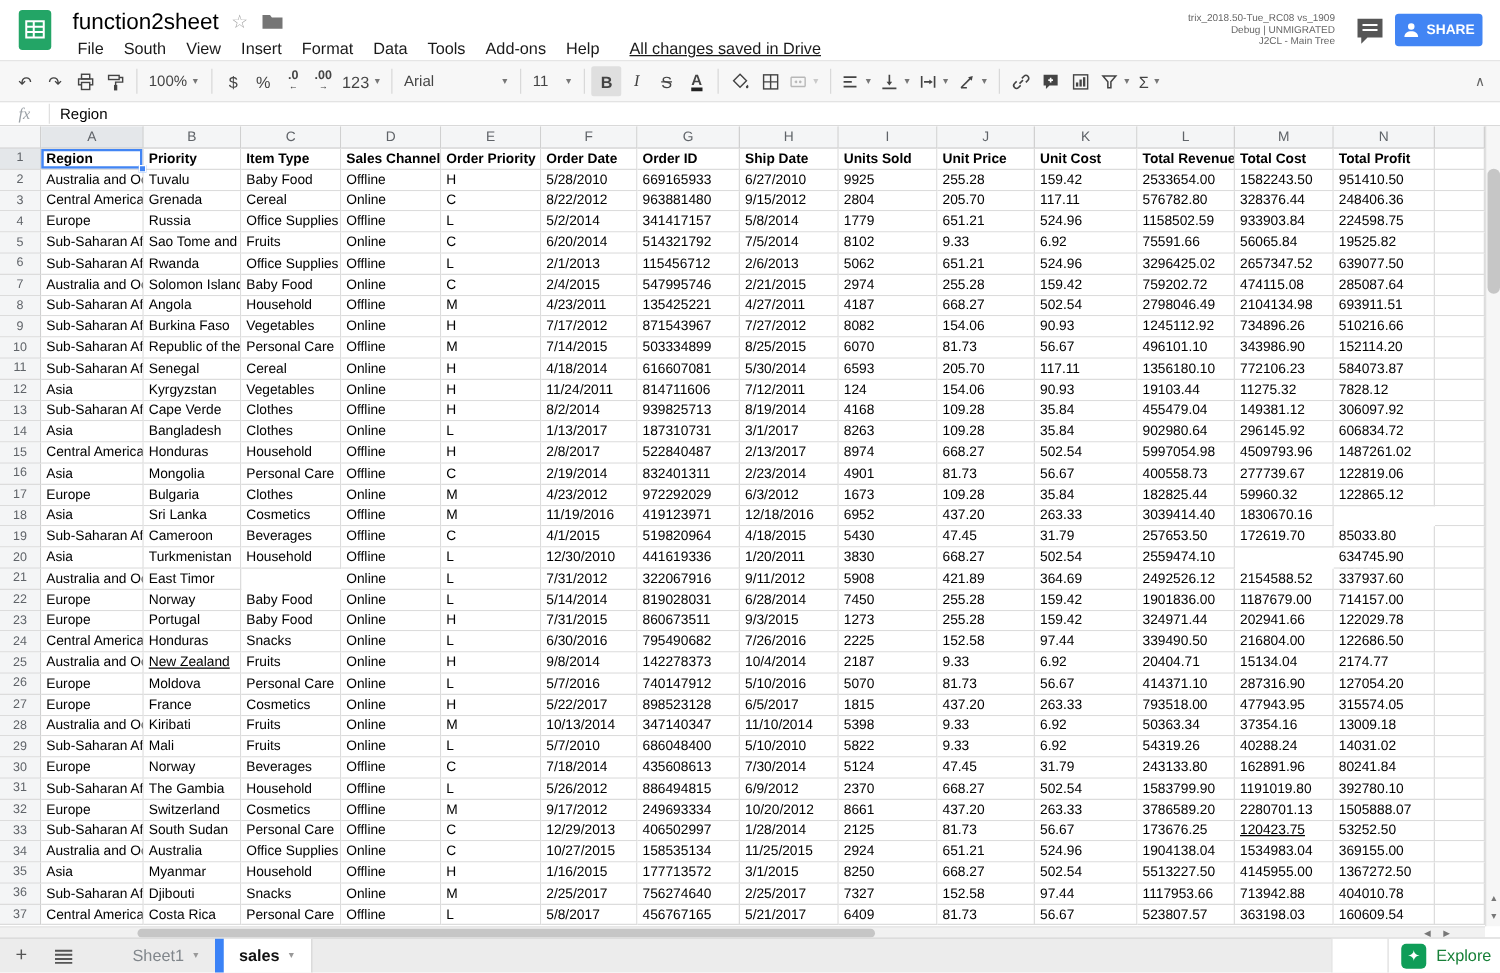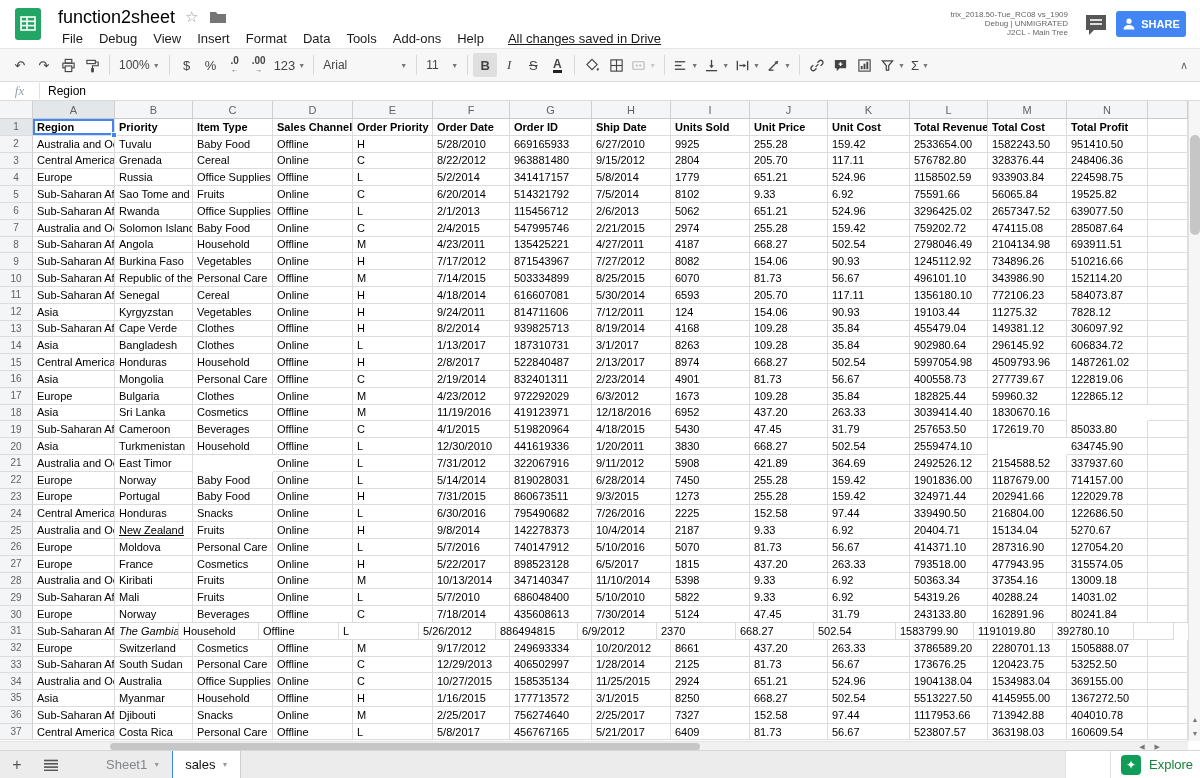--- a/index.html
+++ b/index.html
@@ -74,21 +74,21 @@
   .hthumb { position:absolute; left:110px; top:1px; width:590px; height:7px; background:#c6c6c6; border-radius:4px; cursor:pointer; }
   .harrows { position:absolute; right:28px; top:0; display:flex; gap:10px; color:#777; font-size:7px; align-items:center; height:9px; }
 
   
   .tabbar { position:absolute; left:0; top:750px; width:1200px; height:28px; background:#ececec; border-top:1px solid #d6d6d6; display:flex; align-items:stretch; }
   .tb-icon-btn { width:34px; display:flex; align-items:center; justify-content:center; color:#555; font-size:16px; cursor:pointer; }
   .tabs { display:flex; margin-left:26px; }
   .tab { display:flex; align-items:center; gap:6px; padding:0 12px; font-size:13px; cursor:pointer; }
   .tab .tcaret { font-size:7px; color:#999; }
   .tab.inactive { color:#80868b; }
-  .tab.active { background:#fff; border-left:1px solid #3b82f6; border-right:1px solid #cfcfcf; color:#111; font-weight:normal; }
+  .tab.active { background:#fff; border-left:7px solid #3b82f6; border-right:1px solid #cfcfcf; color:#111; font-weight:bold; }
   .explore { position:absolute; right:0; top:0; height:100%; width:90px; background:#fff; border-left:1px solid #e0e0e0;
     display:flex; align-items:center; justify-content:flex-start; gap:8px; padding-left:10px; cursor:pointer; }
   .explore-badge { width:20px; height:20px; background:#0f9d58; border-radius:4px; color:#fff; font-size:12px;
     display:flex; align-items:center; justify-content:center; }
   .explore-label { font-size:13px; color:#188038; }
   .tab-white-gap { position:absolute; right:90px; top:0; height:100%; width:45px; background:#fff; border-left:1px solid #e0e0e0; }
 </style>
 </head>
 <body>
 
@@ -105,21 +105,21 @@
   <div class="title-row">
     <span class="doc-title">function2sheet</span>
     <span class="star">☆</span>
     <svg width="18" height="14" viewBox="0 0 18 14">
       <path d="M1 2 h6 l1.5 2 H17 v9 H1 Z" fill="#757575"></path>
     </svg>
   </div>
   <div class="menubar">
 
   <span>File</span>
-      <span>Debug</span>
+      <span>South</span>
       <span>View</span>
       <span>Insert</span>
       <span>Format</span>
       <span>Data</span>
       <span>Tools</span>
       <span>Add-ons</span>
       <span>Help</span>
       <span class="saved">All changes saved in Drive</span>
     </div>
   <div class="build-info">trix_2018.50-Tue_RC08 vs_1909
@@ -544,21 +544,21 @@
       <div class="cell" style="width: 81px;">584073.87</div>
       <div class="cell" style="width: 40px;"></div>
     </div>
     <div class="grow">
       <div class="rowhead">12</div>
       <div class="cell" style="width: 82px;">Asia</div>
       <div class="cell" style="width: 78px;">Kyrgyzstan</div>
       <div class="cell" style="width: 80px;">Vegetables</div>
       <div class="cell" style="width: 80px;">Online</div>
       <div class="cell" style="width: 80px;">H</div>
-      <div class="cell" style="width: 77px;">9/24/2011</div>
+      <div class="cell" style="width: 77px;">11/24/2011</div>
       <div class="cell" style="width: 82px;">814711606</div>
       <div class="cell" style="width: 79px;">7/12/2011</div>
       <div class="cell" style="width: 79px;">124</div>
       <div class="cell" style="width: 78px;">154.06</div>
       <div class="cell" style="width: 82px;">90.93</div>
       <div class="cell" style="width: 78px;">19103.44</div>
       <div class="cell" style="width: 79px;">11275.32</div>
       <div class="cell" style="width: 81px;">7828.12</div>
       <div class="cell" style="width: 40px;"></div>
     </div>
@@ -786,21 +786,21 @@
       <div class="cell" style="width: 80px;">Online</div>
       <div class="cell" style="width: 80px;">H</div>
       <div class="cell" style="width: 77px;">9/8/2014</div>
       <div class="cell" style="width: 82px;">142278373</div>
       <div class="cell" style="width: 79px;">10/4/2014</div>
       <div class="cell" style="width: 79px;">2187</div>
       <div class="cell" style="width: 78px;">9.33</div>
       <div class="cell" style="width: 82px;">6.92</div>
       <div class="cell" style="width: 78px;">20404.71</div>
       <div class="cell" style="width: 79px;">15134.04</div>
-      <div class="cell" style="width: 81px;">5270.67</div>
+      <div class="cell" style="width: 81px;">2174.77</div>
       <div class="cell" style="width: 40px;"></div>
     </div>
     <div class="grow">
       <div class="rowhead">26</div>
       <div class="cell" style="width: 82px;">Europe</div>
       <div class="cell" style="width: 78px;">Moldova</div>
       <div class="cell" style="width: 80px;">Personal Care</div>
       <div class="cell" style="width: 80px;">Online</div>
       <div class="cell" style="width: 80px;">L</div>
       <div class="cell" style="width: 77px;">5/7/2016</div>
@@ -882,21 +882,21 @@
       <div class="cell" style="width: 78px;">47.45</div>
       <div class="cell" style="width: 82px;">31.79</div>
       <div class="cell" style="width: 78px;">243133.80</div>
       <div class="cell" style="width: 79px;">162891.96</div>
       <div class="cell" style="width: 81px;">80241.84</div>
       <div class="cell" style="width: 40px;"></div>
     </div>
     <div class="grow">
       <div class="rowhead">31</div>
       <div class="cell" style="width: 82px;">Sub-Saharan Afr</div>
-      <div class="cell" style="width: 64px; font-style: italic;">The Gambia</div>
+      <div class="cell" style="width: 78px;">The Gambia</div>
       <div class="cell" style="width: 80px;">Household</div>
       <div class="cell" style="width: 80px;">Offline</div>
       <div class="cell" style="width: 80px;">L</div>
       <div class="cell" style="width: 77px;">5/26/2012</div>
       <div class="cell" style="width: 82px;">886494815</div>
       <div class="cell" style="width: 79px;">6/9/2012</div>
       <div class="cell" style="width: 79px;">2370</div>
       <div class="cell" style="width: 78px;">668.27</div>
       <div class="cell" style="width: 82px;">502.54</div>
       <div class="cell" style="width: 78px;">1583799.90</div>
@@ -929,21 +929,21 @@
       <div class="cell" style="width: 80px;">Personal Care</div>
       <div class="cell" style="width: 80px;">Offline</div>
       <div class="cell" style="width: 80px;">C</div>
       <div class="cell" style="width: 77px;">12/29/2013</div>
       <div class="cell" style="width: 82px;">406502997</div>
       <div class="cell" style="width: 79px;">1/28/2014</div>
       <div class="cell" style="width: 79px;">2125</div>
       <div class="cell" style="width: 78px;">81.73</div>
       <div class="cell" style="width: 82px;">56.67</div>
       <div class="cell" style="width: 78px;">173676.25</div>
-      <div class="cell" style="width: 79px;">120423.75</div>
+      <div class="cell" style="width: 79px; text-decoration: underline;">120423.75</div>
       <div class="cell" style="width: 81px;">53252.50</div>
       <div class="cell" style="width: 40px;"></div>
     </div>
     <div class="grow">
       <div class="rowhead">34</div>
       <div class="cell" style="width: 82px;">Australia and Oc</div>
       <div class="cell" style="width: 78px;">Australia</div>
       <div class="cell" style="width: 80px;">Office Supplies</div>
       <div class="cell" style="width: 80px;">Online</div>
       <div class="cell" style="width: 80px;">C</div>

